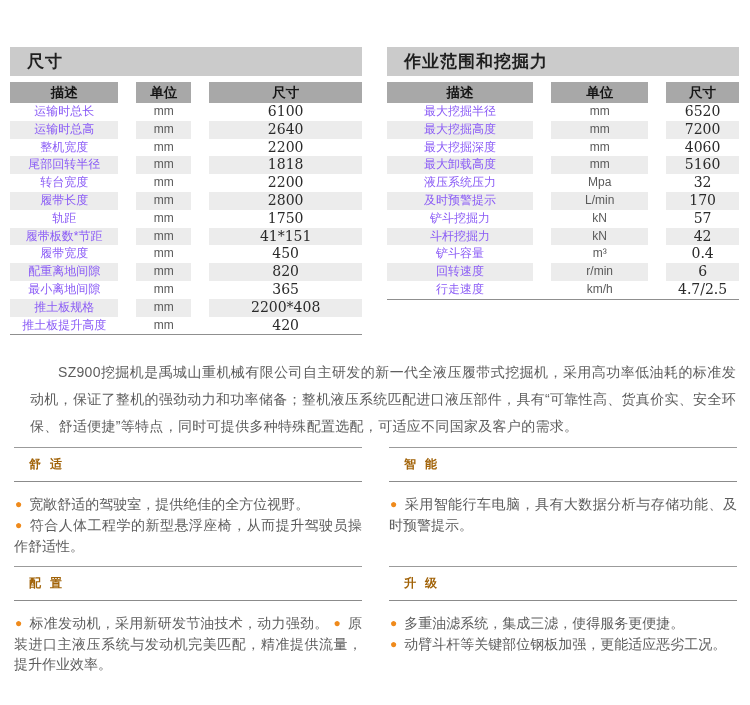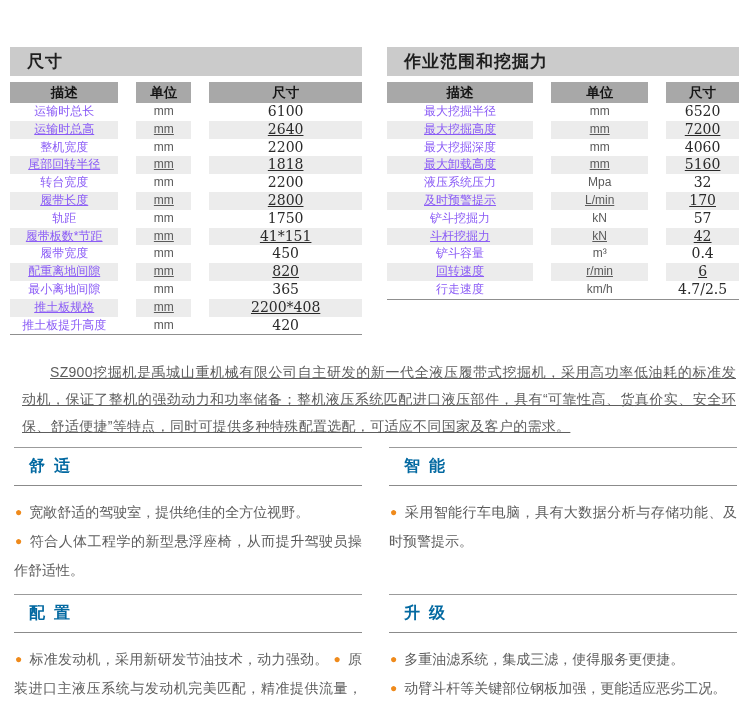--- a/index.html
+++ b/index.html
@@ -22,46 +22,46 @@
   .t0 .thead,.t0 .trow{grid-template-columns:30.8% 15.6% 1fr;}
   .t1 .thead,.t1 .trow{grid-template-columns:41.5% 27.6% 1fr;}
   .thead > div{
     background:#a8a8a8;color:#161616;font-weight:bold;
     font-size:13.5px;height:21px;line-height:21px;text-align:center;
   }
   .trow > div{
     height:17.8px;line-height:17.8px;text-align:center;
     font-size:12px;white-space:nowrap;overflow:hidden;
   }
-  .trow.alt > div{background:#ececec;text-decoration:underline;}
+  .trow.alt > div{background:#ececec;}
   .trow .c1{color:#8b5cf6;}
   .trow .c2{color:#5a5a5a;}
   .trow .c3{color:#2a2a2a;font-family:"DejaVu Serif","Liberation Serif",serif;font-size:14px;}
   .tbody{border-bottom:1.5px solid #8f8f8f;}
 
   
   .intro{
-    margin:24px 3px 0 12px;
+    margin:24px 3px 0 20px;
     font-size:14px;line-height:27px;color:#5d5d5d;
-    text-indent:2em;text-align:justify;letter-spacing:.3px;text-decoration:underline;
+    text-indent:2em;text-align:justify;letter-spacing:.3px;
   }
 
   
   .sections-grid{
     display:grid;grid-template-columns:1fr 1fr;column-gap:27px;
     margin:7px 2px 0 4px;
   }
   .feature{display:flex;flex-direction:column;min-width:0;}
   .rule{border-top:1px solid #9b9b9b;height:0;}
   .rule.mid{border-top-color:#8b8b8b;}
   .ftitle{
     margin:0;padding:8px 0 8px 15px;
-    font-size:16px;font-weight:bold;color:#0369a1;letter-spacing:9px;
-  }
-  .fbody{padding:12px 0 10px;font-size:14px;line-height:28px;color:#5d5d5d;text-align:justify;}
+    font-size:12px;font-weight:bold;color:#a16207;letter-spacing:9px;
+  }
+  .fbody{padding:12px 0 10px;font-size:14px;line-height:20px;color:#5d5d5d;text-align:justify;}
   .bullets{margin:0;}
   .dot{color:#ef8a1b;font-size:12px;margin:0 7px 0 1px;position:relative;top:-1px;}
   .dot.notfirst{margin-left:5px;}
 </style>
 </head>
 <body>
 
 <div class="page">
 
   <div class="top-grid">

